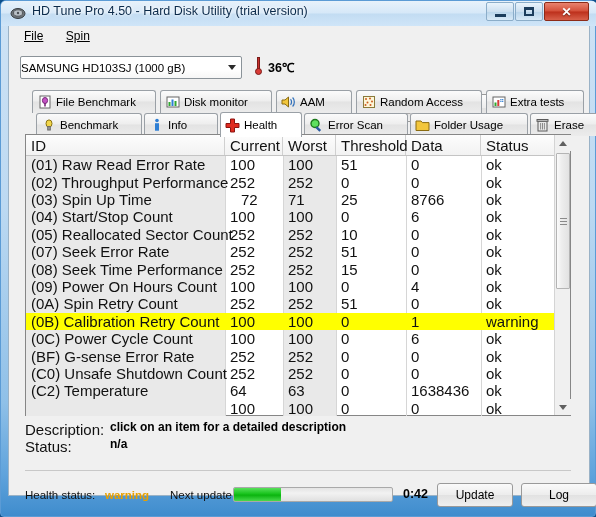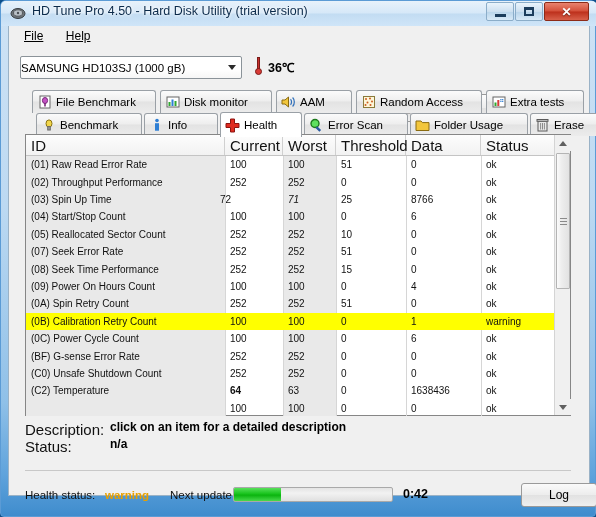--- a/index.html
+++ b/index.html
@@ -143,21 +143,21 @@
     border-right: 1px solid #d0d0d0;
     white-space: nowrap;
   }
   #grid-body {
     position: absolute; left: 0; top: 21px; width: 529px; height: 260px;
     overflow: hidden;
   }
   .colbg { position: absolute; top: 0; height: 260px; }
   .row {
     position: absolute; left: 0; width: 529px; height: 17.4px;
-    font-size: 10px; color: #111;
+    font-size: 15px; color: #111;
   }
   .row.highlight { background: #ffff00; }
   .cell {
     position: absolute; top: 0; height: 17.4px;
     display: flex; align-items: center; padding-left: 5px;
     white-space: nowrap;
   }
   
   .vsep { position: absolute; top: 0; width: 1px; height: 260px; background: #d6d6d6; }
 
@@ -231,21 +231,21 @@
     </div>
     <div class="winbtn" id="btn-close">
       <span>✕</span>
     </div>
   </div>
 
   <div id="client">
 
     <div id="menubar">
       <span class="menu-item"><u>File</u></span>
-      <span class="menu-item"><u>Help</u></span>
+      <span class="menu-item"><u>Spin</u></span>
     </div>
 
     <div id="toolbar">
 
       <div id="drive-select">
         <span id="drive-select-label">SAMSUNG HD103SJ (1000 gB)</span>
         <span id="drive-arrow-box">
             <span class="tri-down"></span>
           </span>
       </div>
@@ -474,22 +474,22 @@
           <div class="row" style="top: 17.4px;">
             <div class="cell" style="left: 0px; width: 199px;">(02) Throughput Performance</div>
             <div class="cell" style="left: 199px; width: 58px;">252</div>
             <div class="cell" style="left: 257px; width: 53px;">252</div>
             <div class="cell" style="left: 310px; width: 70px;">0</div>
             <div class="cell" style="left: 380px; width: 75px;">0</div>
             <div class="cell" style="left: 455px; width: 74px;">ok</div>
           </div>
           <div class="row" style="top: 34.8px;">
             <div class="cell" style="left: 0px; width: 199px;">(03) Spin Up Time</div>
-            <div class="cell" style="left: 189px; width: 76px;">72</div>
-            <div class="cell" style="left: 257px; width: 41px; font-style: italic;">71</div>
+            <div class="cell" style="left: 210px; width: 76px;">72</div>
+            <div class="cell" style="left: 257px; width: 41px;">71</div>
             <div class="cell" style="left: 310px; width: 70px;">25</div>
             <div class="cell" style="left: 380px; width: 75px;">8766</div>
             <div class="cell" style="left: 455px; width: 74px;">ok</div>
           </div>
           <div class="row" style="top: 52.2px;">
             <div class="cell" style="left: 0px; width: 199px;">(04) Start/Stop Count</div>
             <div class="cell" style="left: 199px; width: 58px;">100</div>
             <div class="cell" style="left: 257px; width: 53px;">100</div>
             <div class="cell" style="left: 310px; width: 70px;">0</div>
             <div class="cell" style="left: 380px; width: 75px;">6</div>
@@ -562,21 +562,21 @@
           <div class="row" style="top: 208.8px;">
             <div class="cell" style="left: 0px; width: 199px;">(C0) Unsafe Shutdown Count</div>
             <div class="cell" style="left: 199px; width: 58px;">252</div>
             <div class="cell" style="left: 257px; width: 53px;">252</div>
             <div class="cell" style="left: 310px; width: 70px;">0</div>
             <div class="cell" style="left: 380px; width: 75px;">0</div>
             <div class="cell" style="left: 455px; width: 74px;">ok</div>
           </div>
           <div class="row" style="top: 226.2px;">
             <div class="cell" style="left: 0px; width: 199px;">(C2) Temperature</div>
-            <div class="cell" style="left: 199px; width: 65px; font-weight: bold;">64</div>
+            <div class="cell" style="left: 199px; width: 65px;">64</div>
             <div class="cell" style="left: 257px; width: 53px;">63</div>
             <div class="cell" style="left: 310px; width: 70px;">0</div>
             <div class="cell" style="left: 380px; width: 75px;">1638436</div>
             <div class="cell" style="left: 455px; width: 74px;">ok</div>
           </div>
           <div class="row" style="top: 243.6px;">
             <div class="cell" style="left: 199px; width: 58px;">100</div>
             <div class="cell" style="left: 257px; width: 53px;">100</div>
             <div class="cell" style="left: 310px; width: 70px;">0</div>
             <div class="cell" style="left: 380px; width: 75px;">0</div>
@@ -611,19 +611,22 @@
     <div id="divider"></div>
 
     <div id="status-area">
       <span id="hs-label">Health status:</span>
       <span id="hs-value" style="color: rgb(232, 160, 0);">warning</span>
       <span id="nu-label">Next update:</span>
       <div id="progress">
         <div id="progress-fill" style="width: 30%;"></div>
       </div>
       <span id="time-left">0:42</span>
+      <div class="bbtn" id="update-button">
+        <span>Update</span>
+      </div>
       <div class="bbtn" id="log-button">
         <span>Log</span>
       </div>
     </div>
 
   </div>
 </div>
 
 </body></html>

